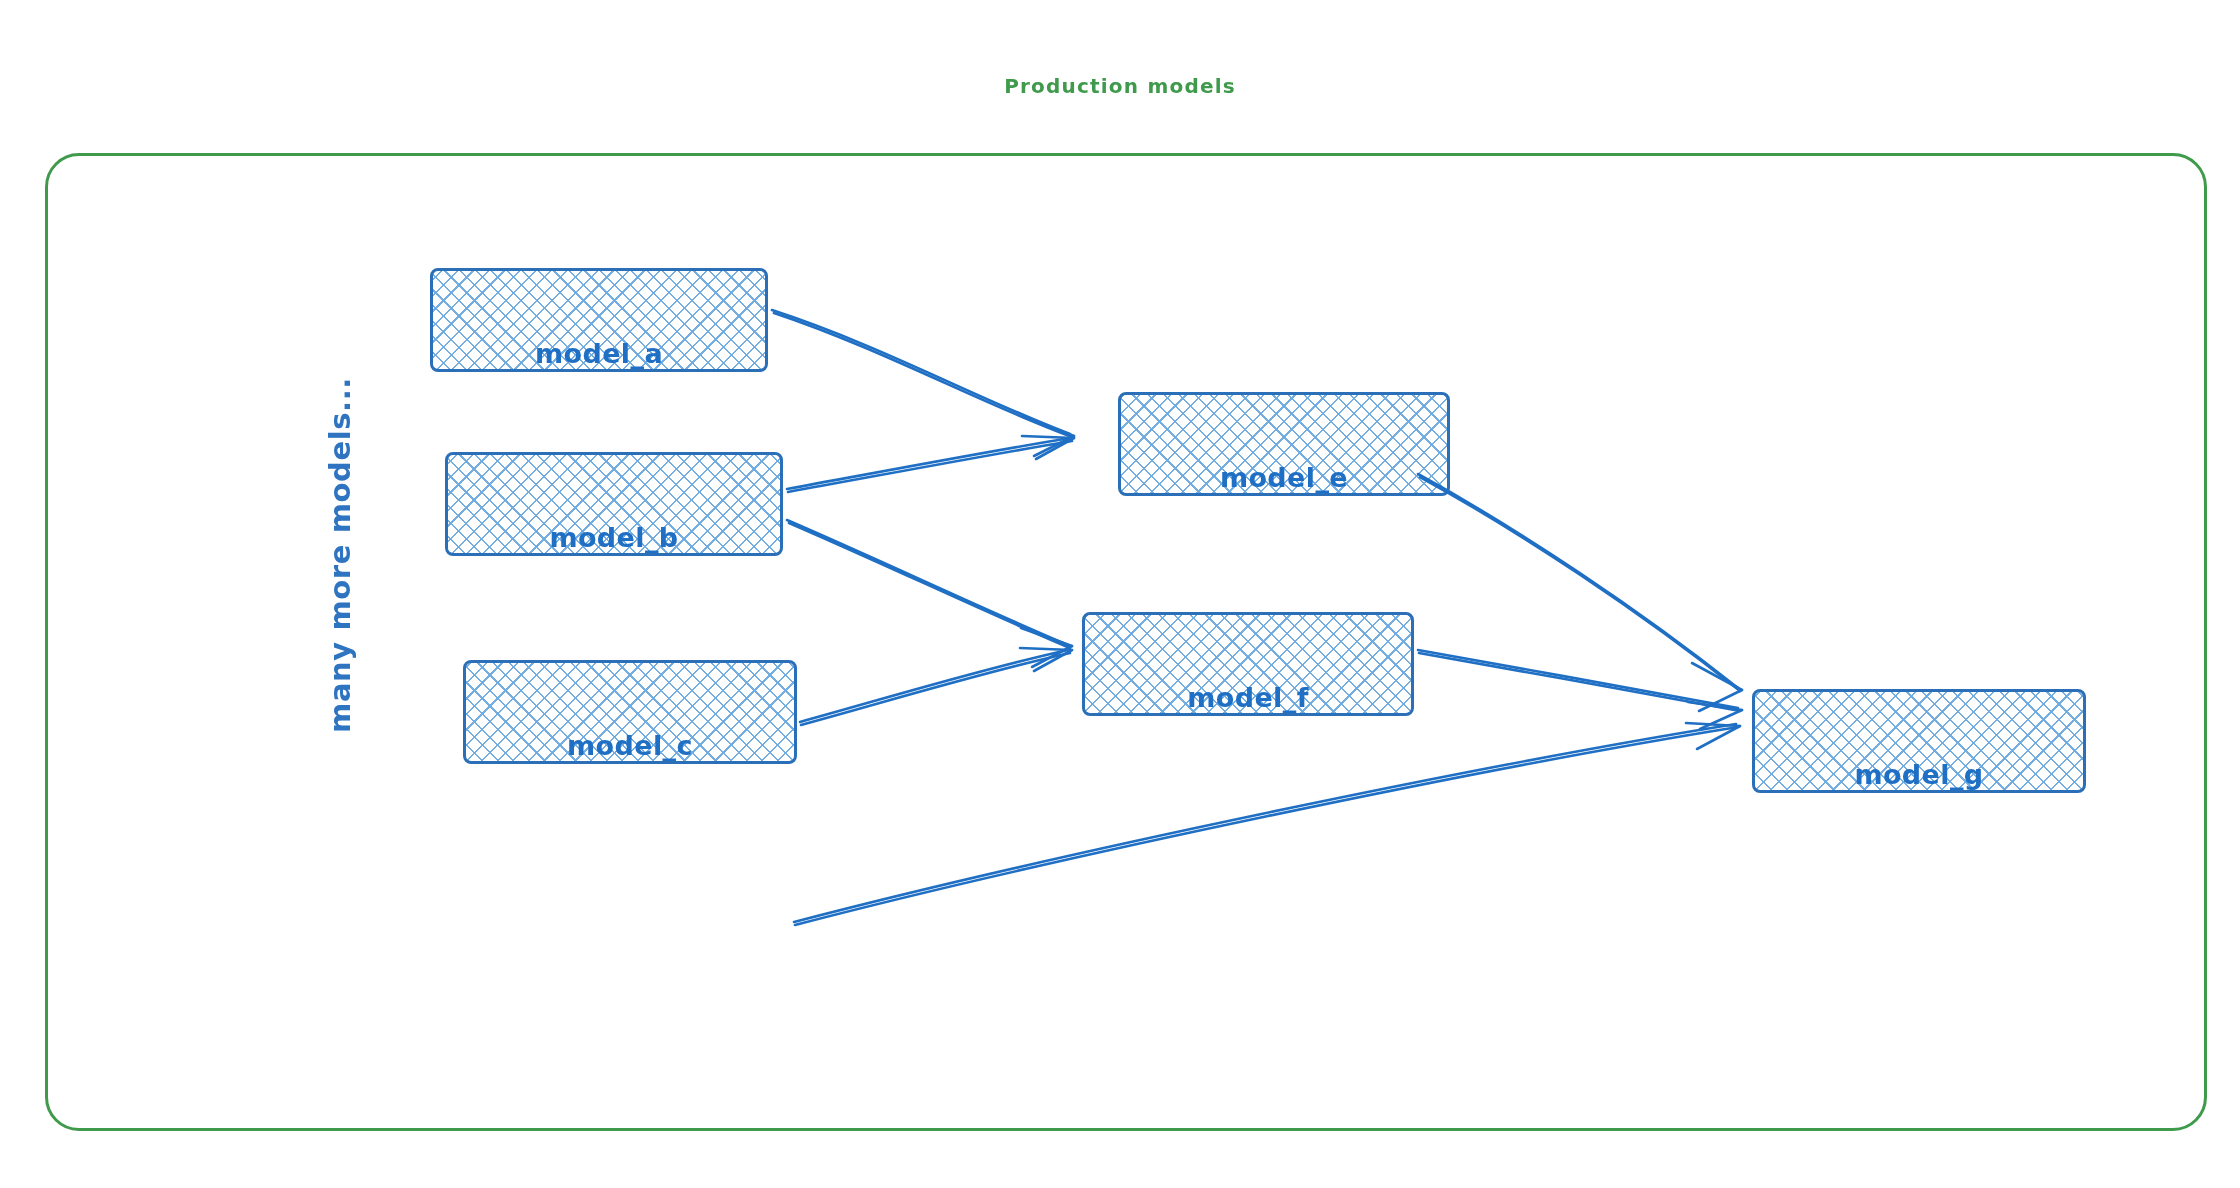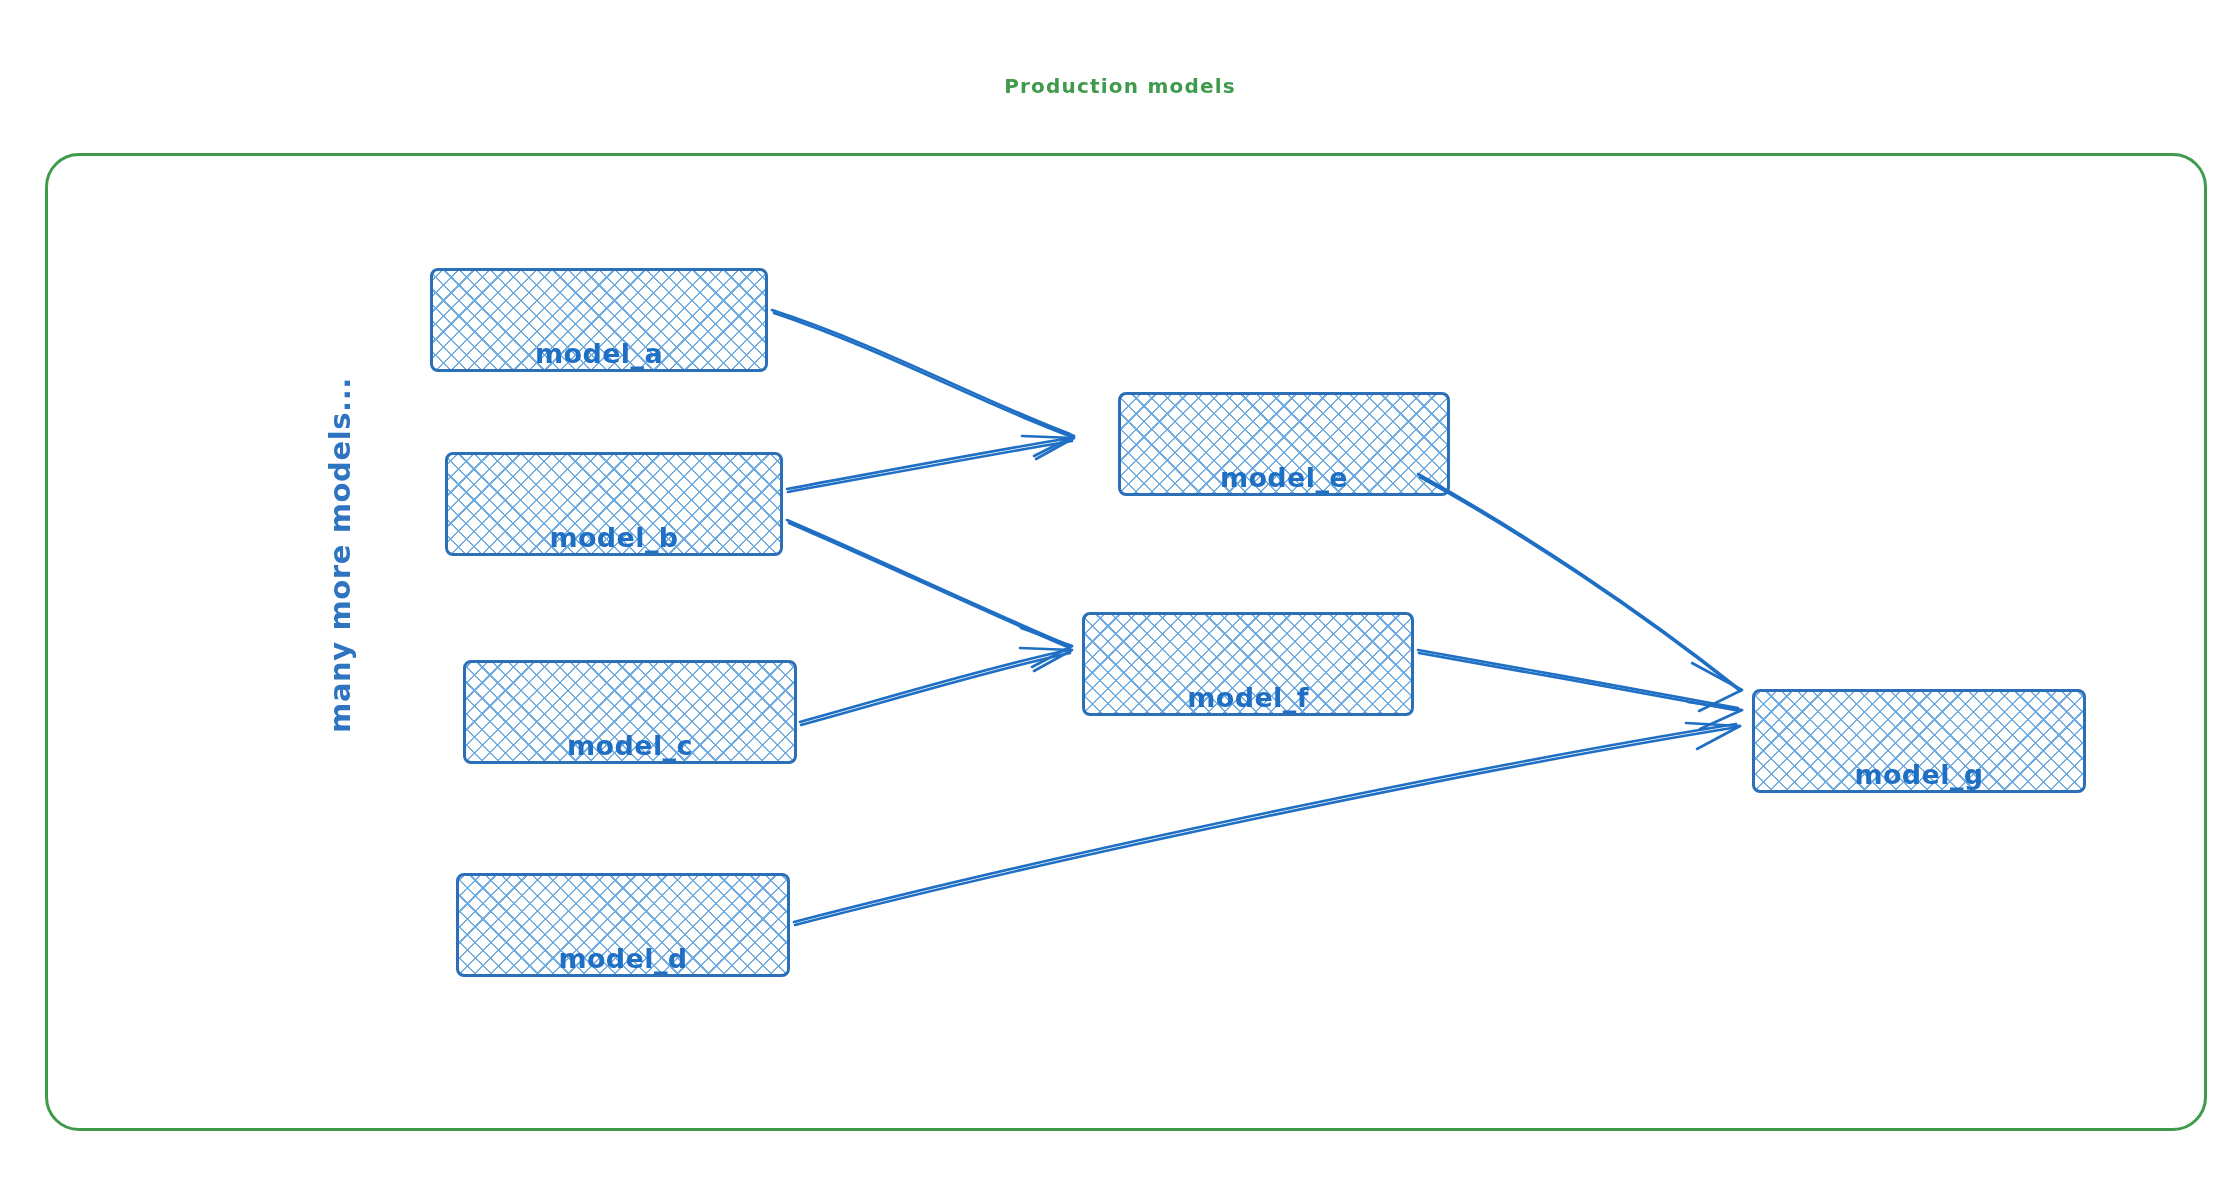--- a/index.html
+++ b/index.html
@@ -158,23 +158,20 @@
   </div>
 
   <div class="node" id="node-model_c">
     <span class="node-label">model_c</span>
   </div>
 
   <div class="node" id="node-model_b">
     <span class="node-label">model_b</span>
   </div>
 
-  <div class="node" id="node-model_d">
-    <span class="node-label">model_d</span>
-  </div>
 
   <div class="node" id="node-model_e">
     <span class="node-label">model_e</span>
   </div>
 
   <div class="node" id="node-model_f">
     <span class="node-label">model_f</span>
   </div>
 
   <div class="node" id="node-model_g">

